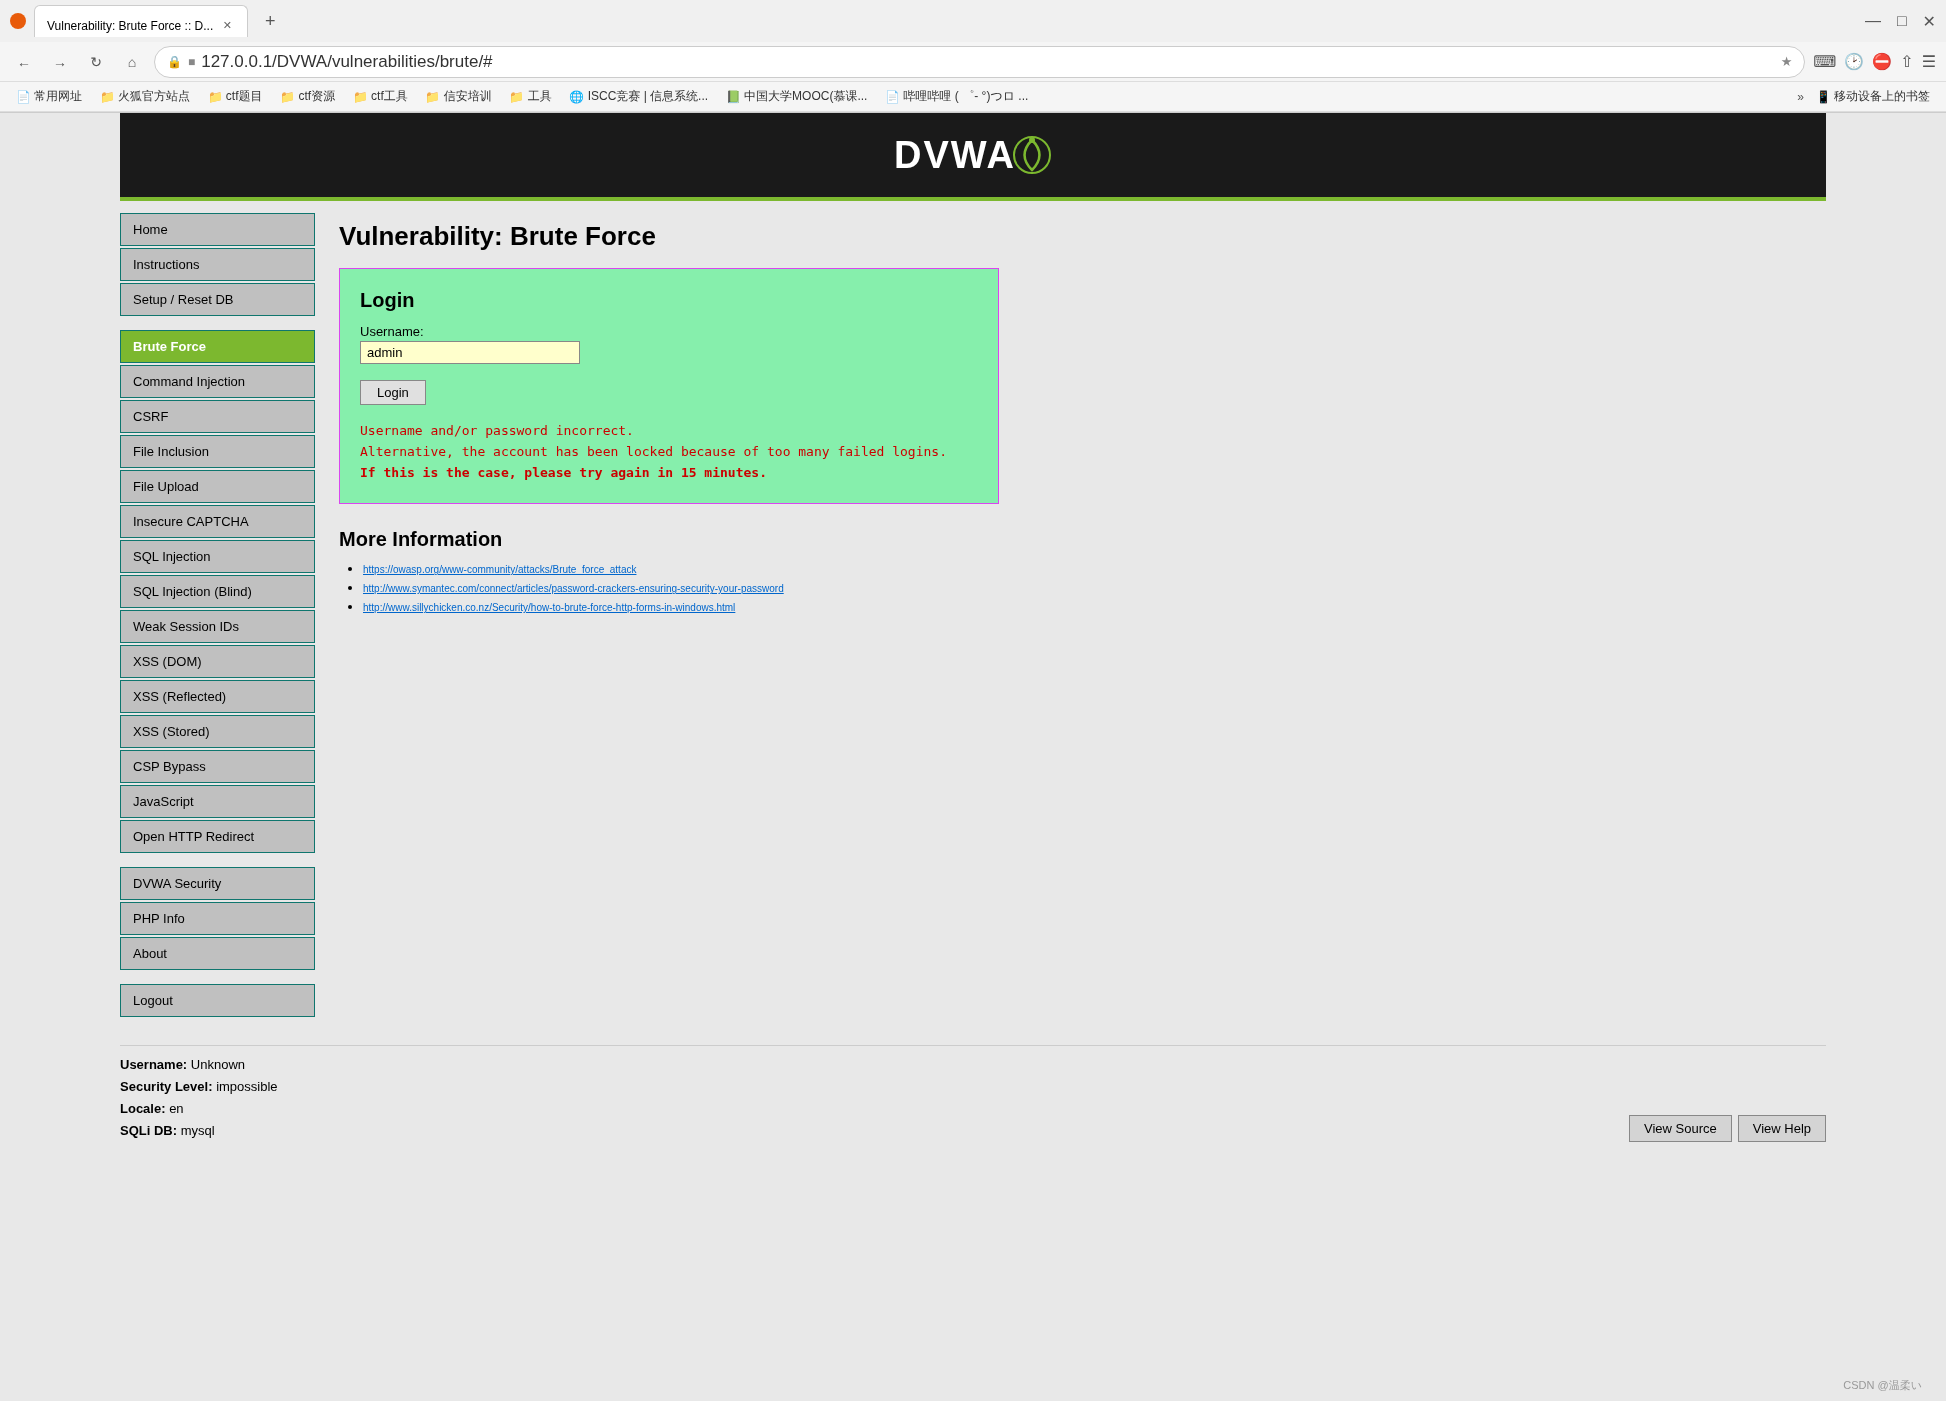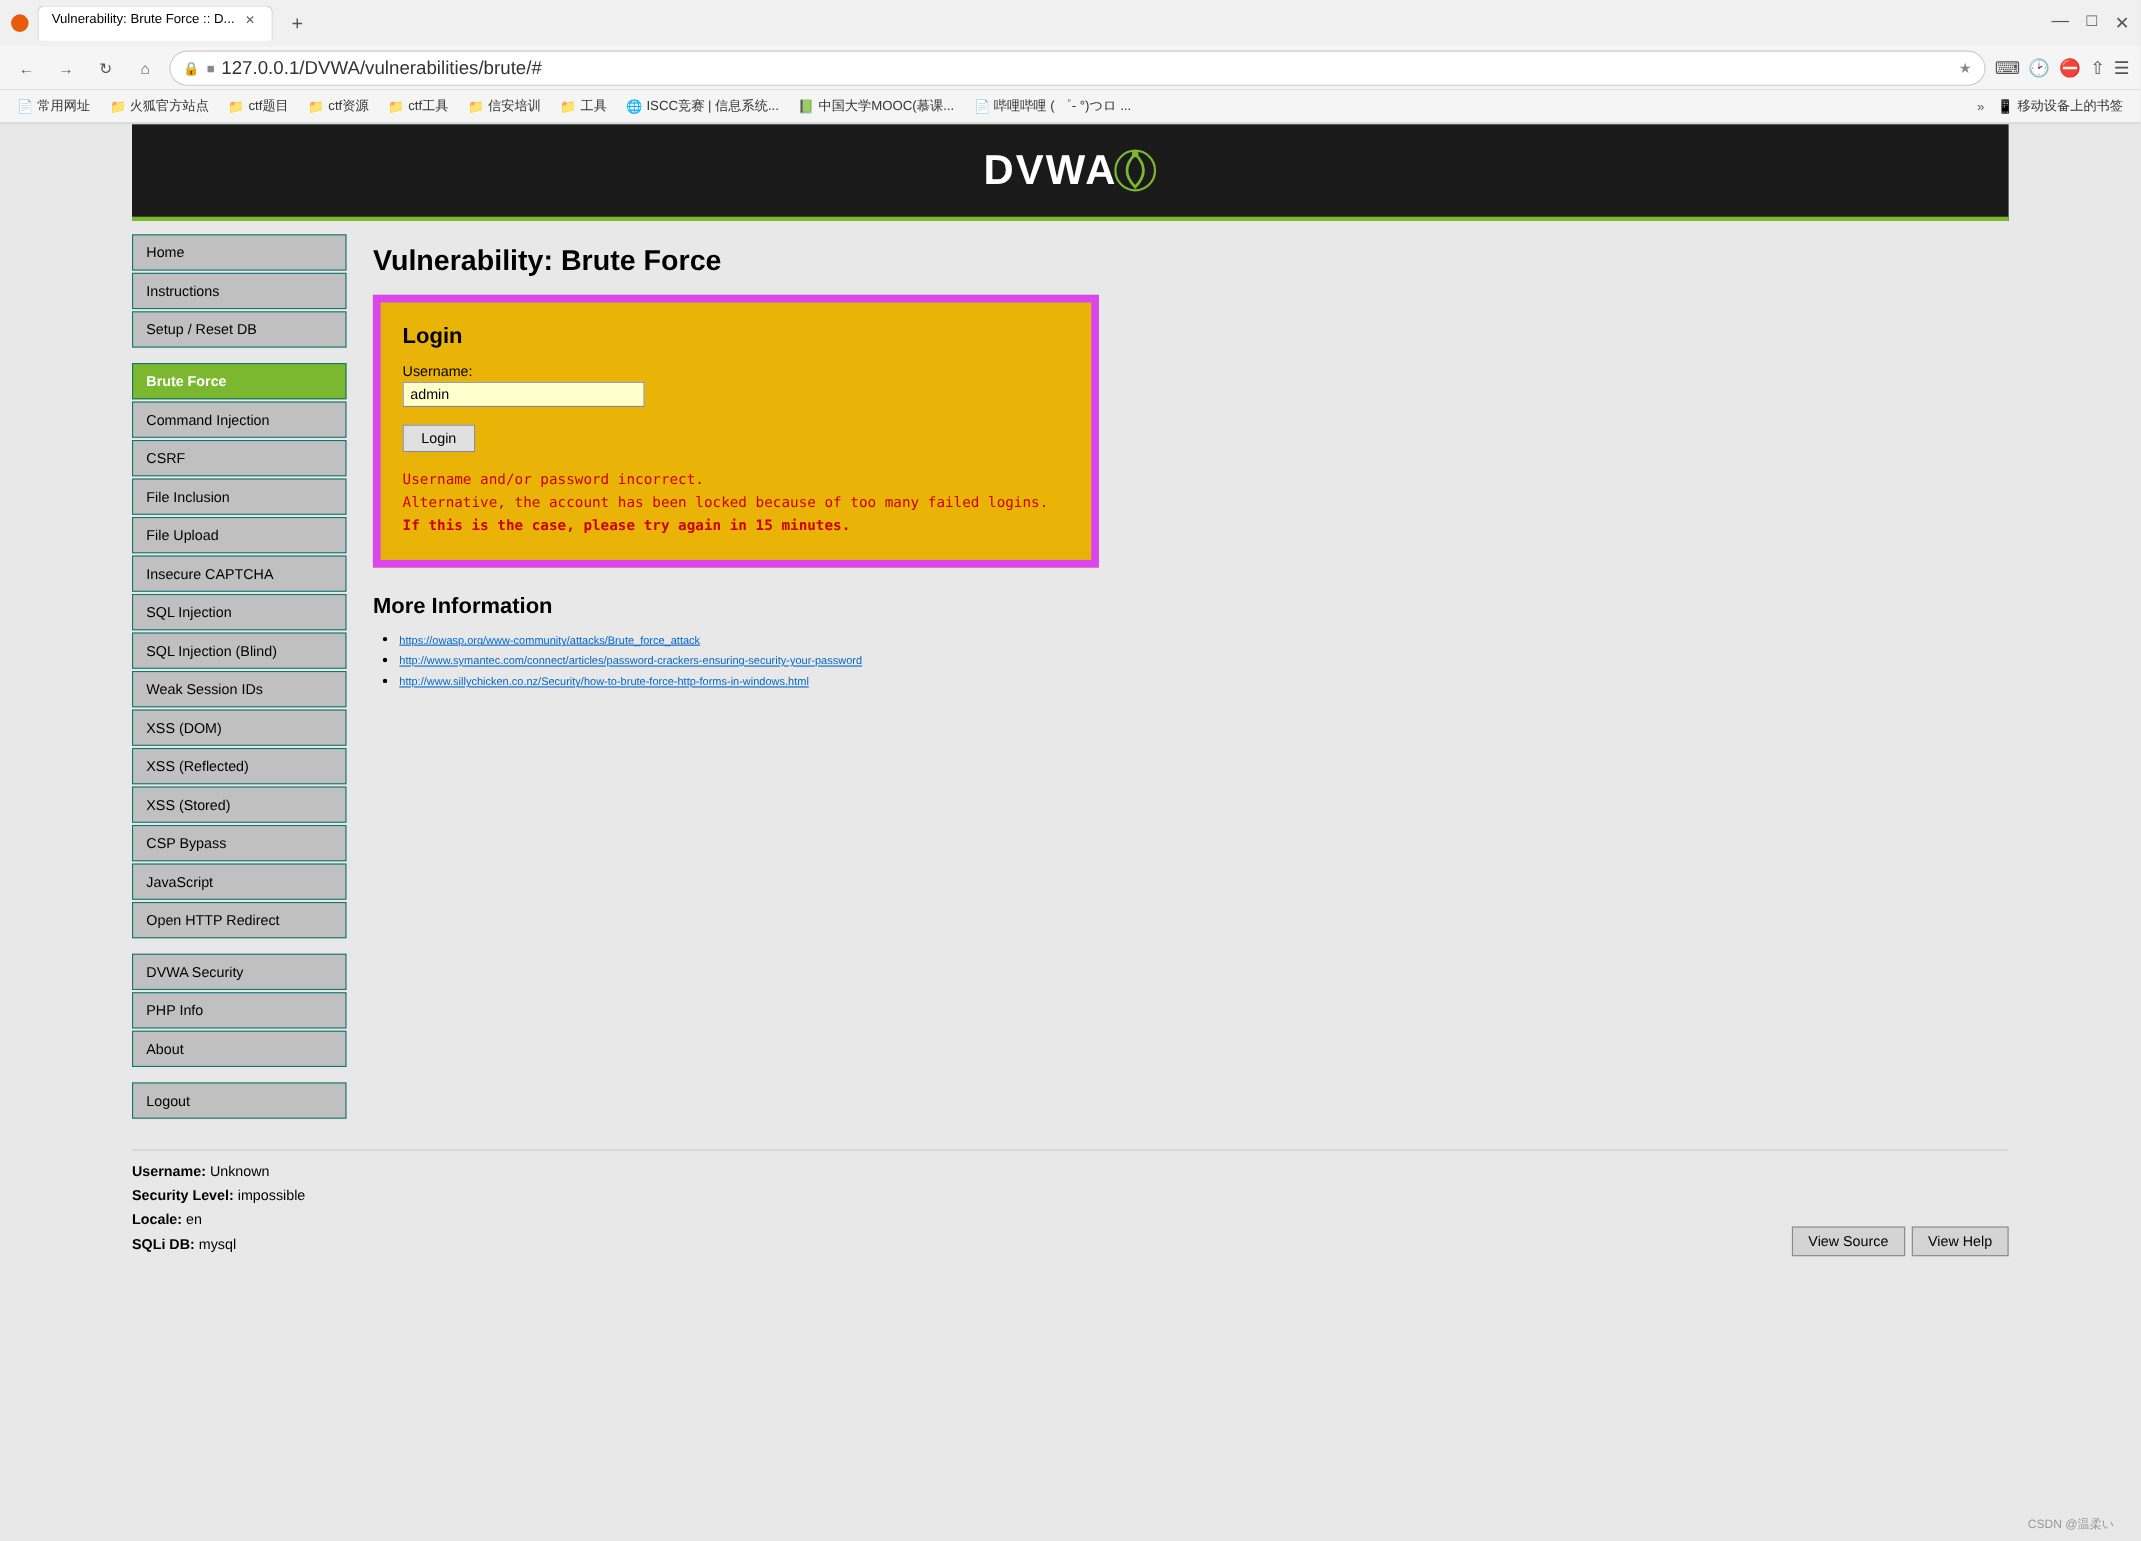--- a/index.html
+++ b/index.html
@@ -19,21 +19,21 @@
     .browser-titlebar {
       display: flex;
       align-items: center;
       padding: 6px 10px;
       gap: 8px;
       background: #f0f0f0;
       height: 42px;
     }
     .browser-tab {
       display: flex;
-      align-items: flex-start;
+      align-items: flex-end;
       background: #fff;
       border-radius: 6px 6px 0 0;
       padding: 4px 12px;
       font-size: 12px;
       gap: 6px;
       height: 32px;
       border: 1px solid #ccc;
       border-bottom: none;
     }
     .browser-tab-favicon {
@@ -237,23 +237,23 @@
     }
     .page-title {
       font-size: 26px;
       font-weight: bold;
       color: #000;
       margin-bottom: 16px;
     }
 
     
     .login-box {
-      border: 7px solid #d946ef;
+      border: 1px solid #d946ef;
       padding: 20px;
-      background: #eab308;
+      background: #86efac;
       margin-bottom: 24px;
       max-width: 660px;
     }
     .login-box h2 {
       font-size: 20px;
       font-weight: bold;
       margin-bottom: 12px;
     }
     .form-row {
       margin-bottom: 8px;

